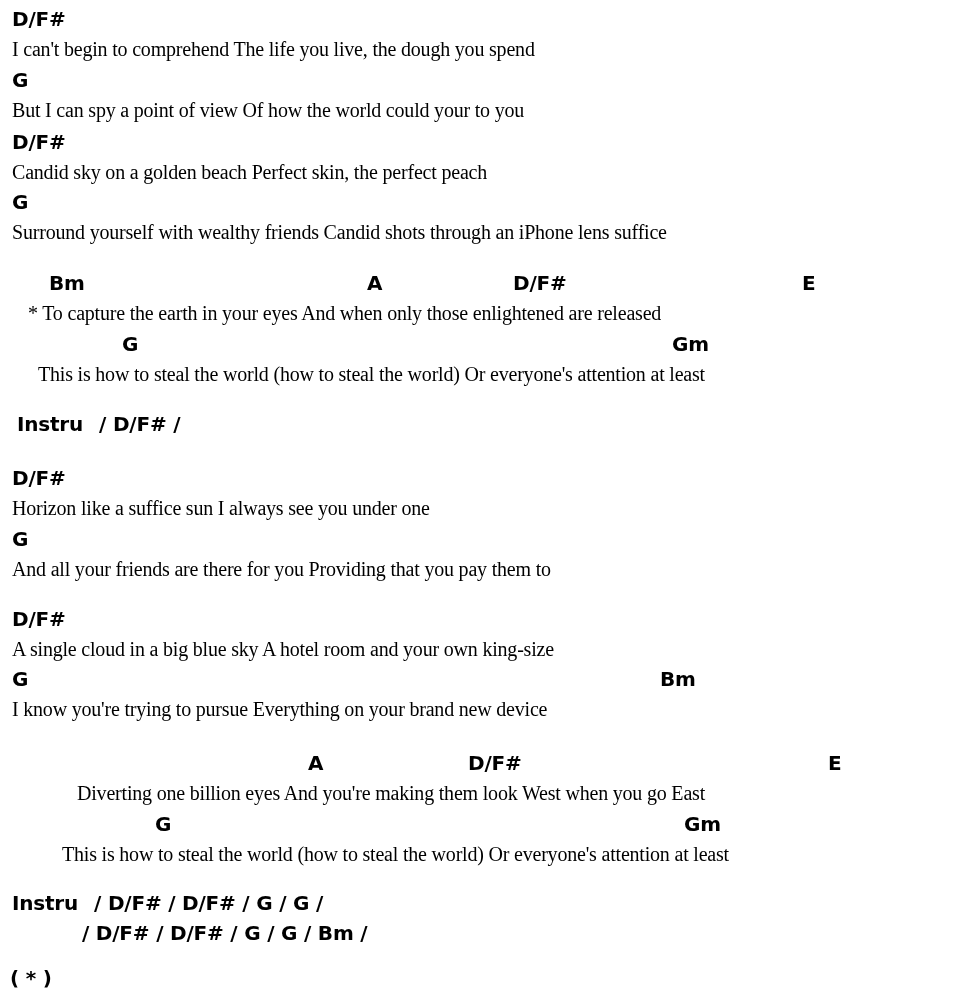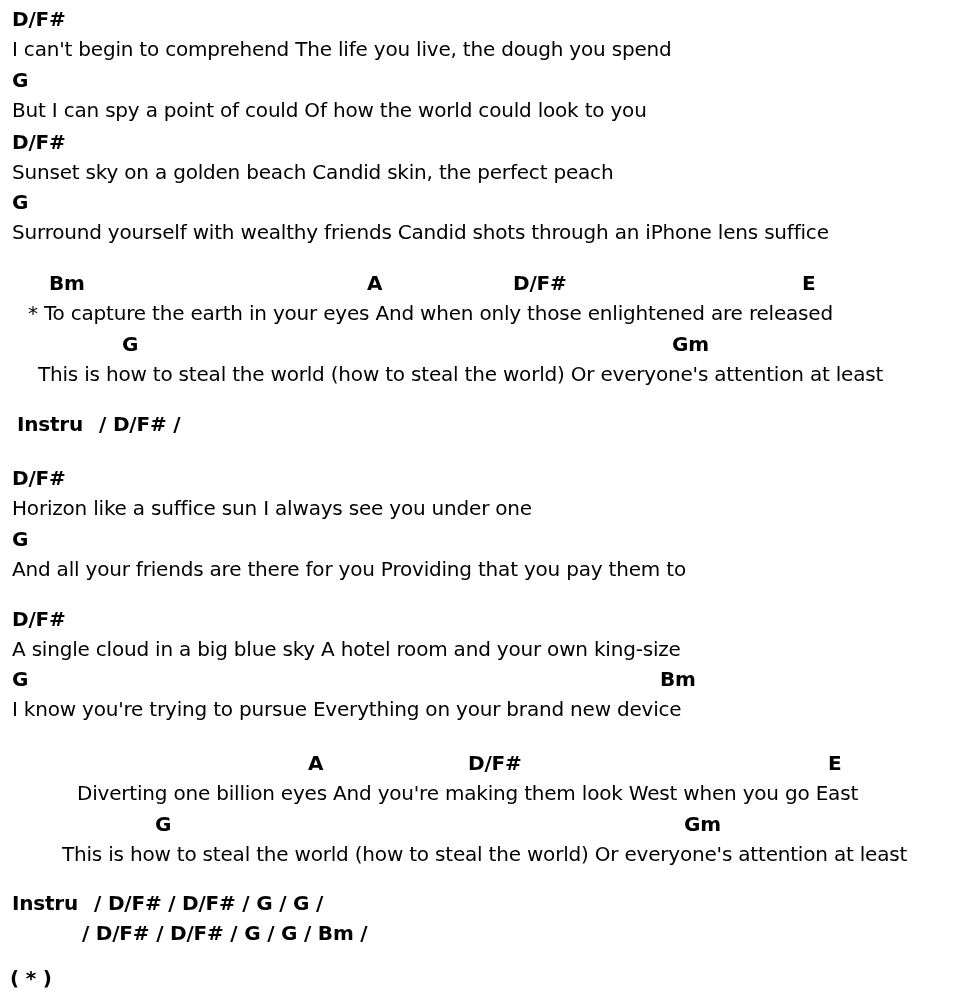--- a/index.html
+++ b/index.html
@@ -18,21 +18,21 @@
   }
   .line {
     position: absolute;
     left: 0;
     height: 30px;
     line-height: 30px;
     font-size: 20px;
     white-space: nowrap;
     letter-spacing: -0.2px;
   }
-  .lyric { font-weight: 400; }
+  .lyric { font-weight: 400; font-family: Liberation Serif, serif; }
   .chordline { width: 960px; }
   .chord {
     position: absolute;
     top: 0;
     font-weight: 700;
     white-space: nowrap;
   }
   .instru { font-weight: 700; }
   .instru .instru-label { margin-right: 16px; }
   .footnote { font-weight: 700; }
@@ -43,26 +43,26 @@
 <main id="sheet">
 
   <div class="line chordline" style="top:4px">
     <span class="chord" style="left:12px">D/F#</span>
   </div>
   <div class="line lyric" style="top:34px;left:12px">I can't begin to comprehend The life you live, the dough you spend</div>
 
   <div class="line chordline" style="top:65px">
     <span class="chord" style="left:12px">G</span>
   </div>
-  <div class="line lyric" style="top:95px;left:12px">But I can spy a point of could Of how the world could look to you</div>
+  <div class="line lyric" style="top:95px;left:12px">But I can spy a point of view Of how the world could your to you</div>
 
   <div class="line chordline" style="top:127px">
     <span class="chord" style="left:12px">D/F#</span>
   </div>
-  <div class="line lyric" style="top:157px;left:12px">Sunset sky on a golden beach Candid skin, the perfect peach</div>
+  <div class="line lyric" style="top:157px;left:12px">Candid sky on a golden beach Perfect skin, the perfect peach</div>
 
   <div class="line chordline" style="top:187px">
     <span class="chord" style="left:12px">G</span>
   </div>
   <div class="line lyric" style="top:217px;left:12px">Surround yourself with wealthy friends Candid shots through an iPhone lens suffice</div>
 
   <div class="line chordline" style="top:268px">
     <span class="chord" style="left:49px">Bm</span>
     <span class="chord" style="left:367px">A</span>
     <span class="chord" style="left:513px">D/F#</span>

